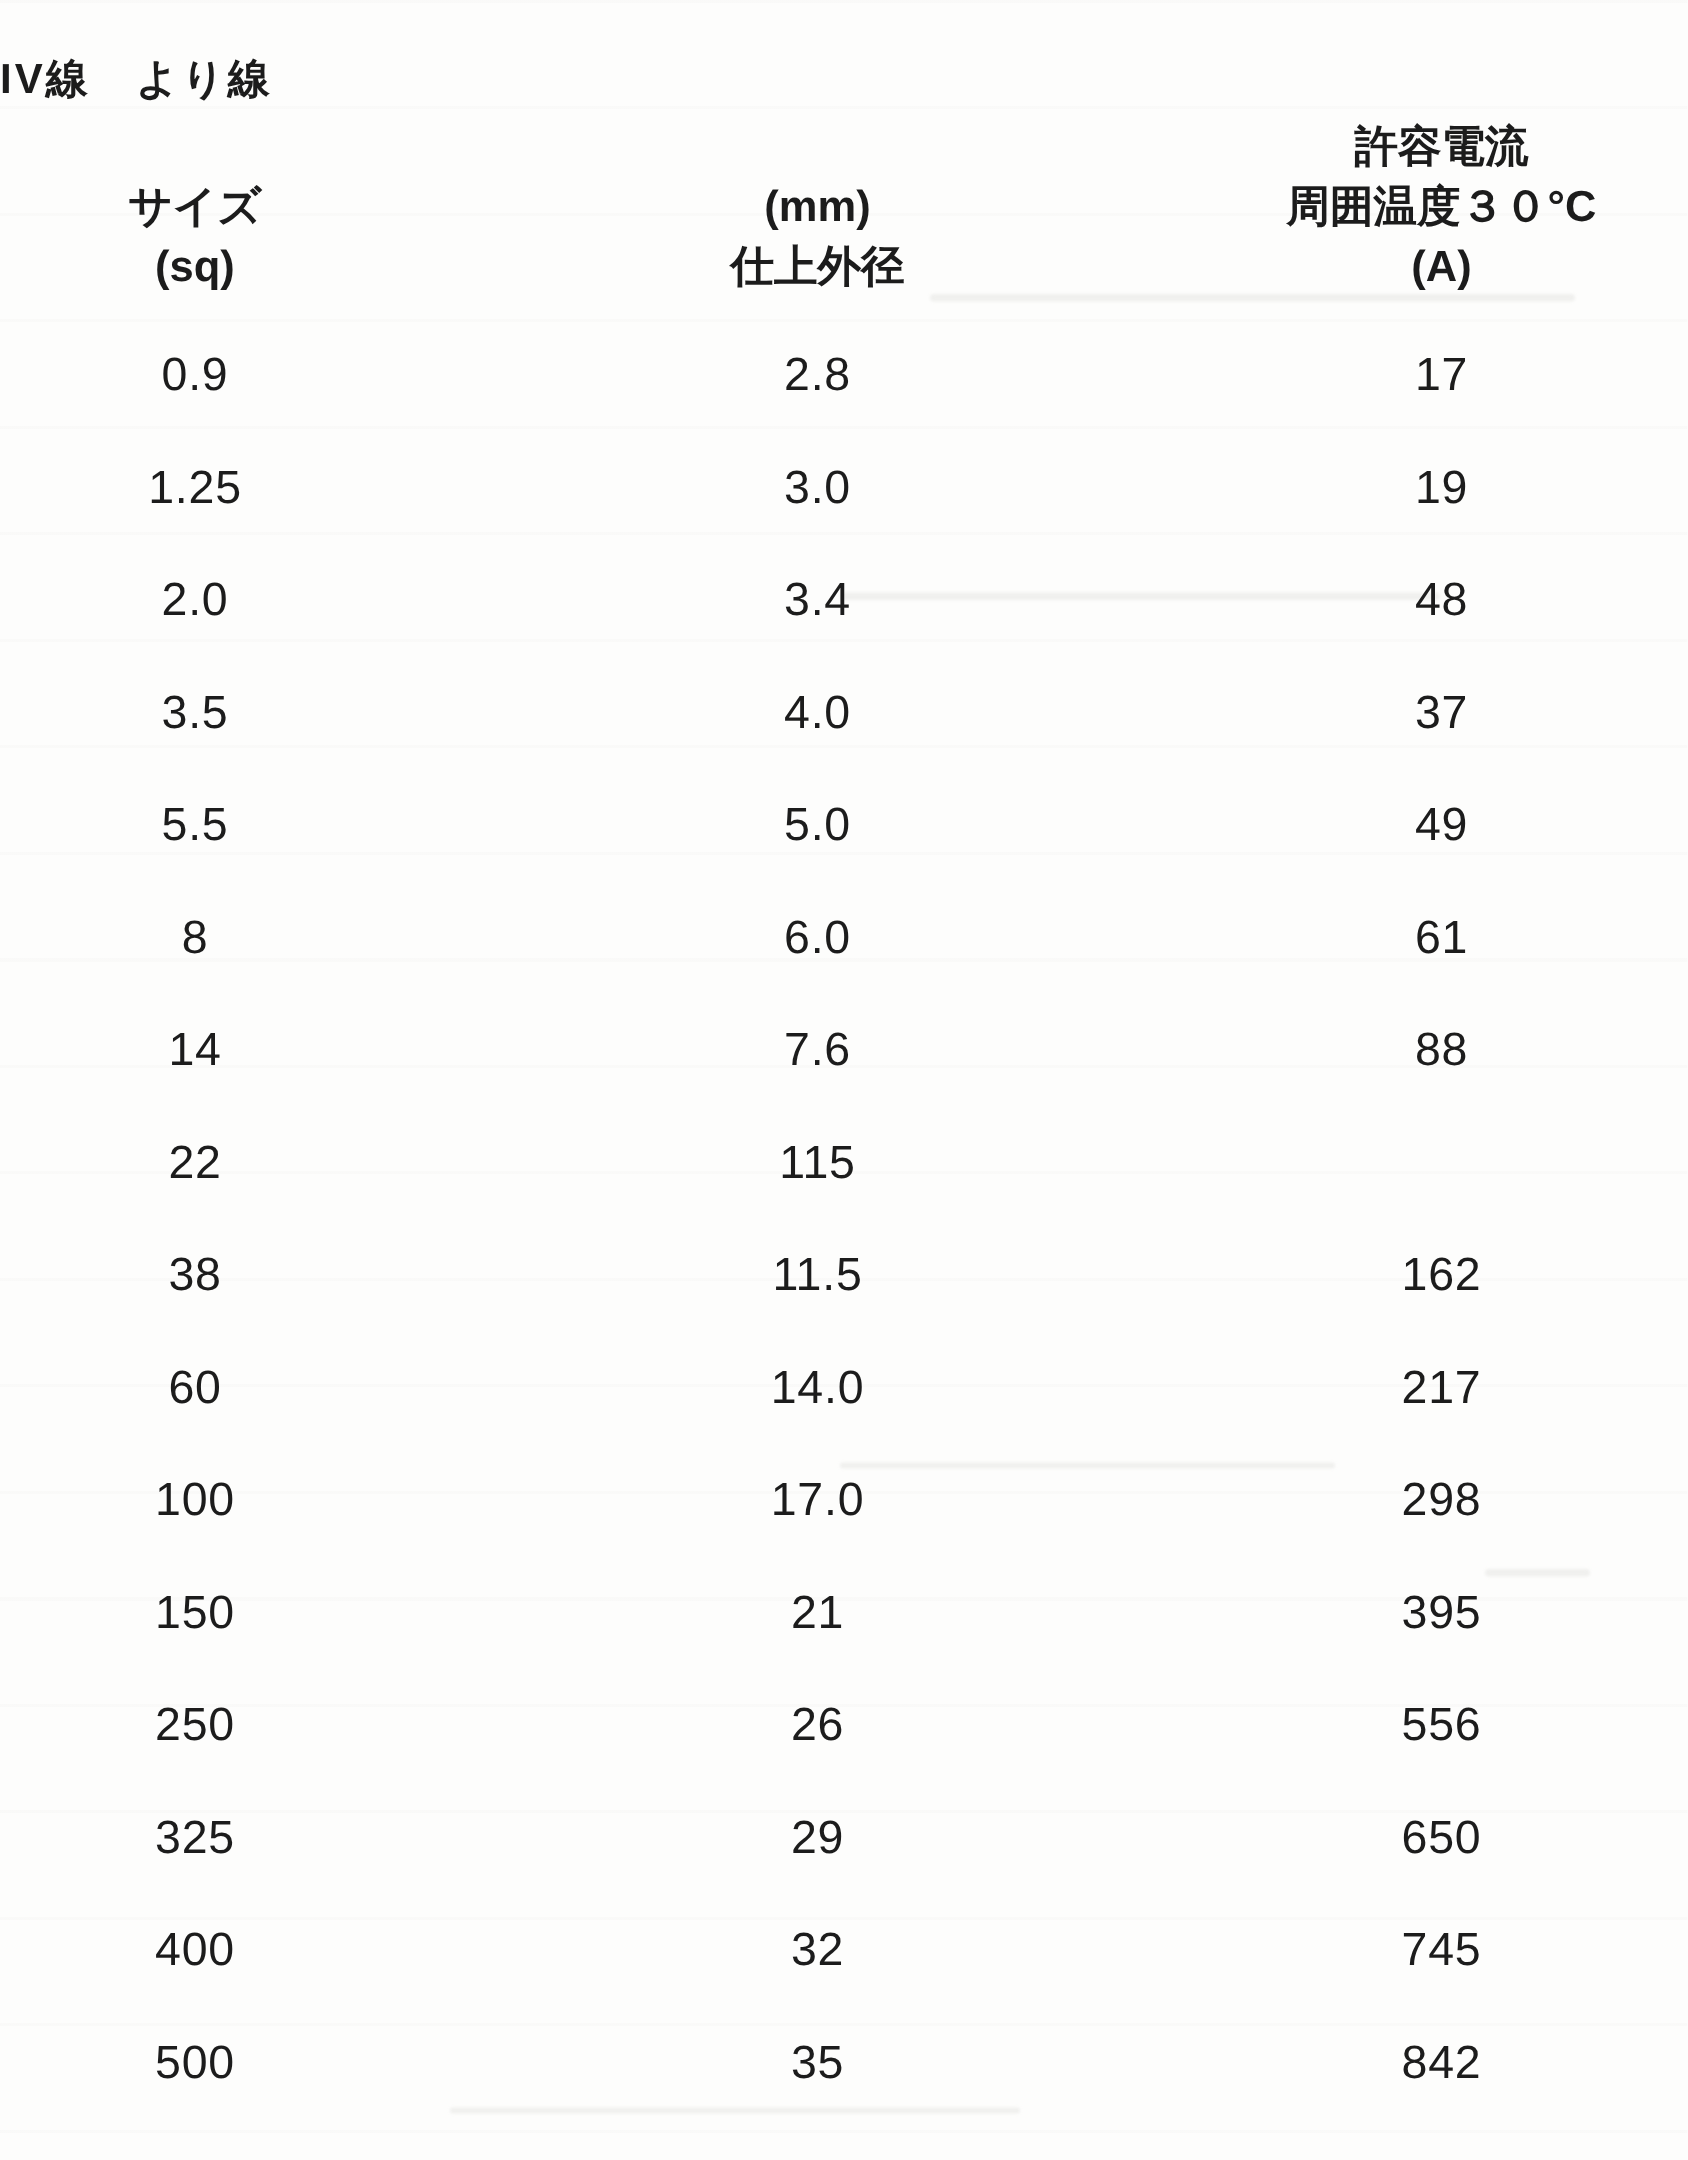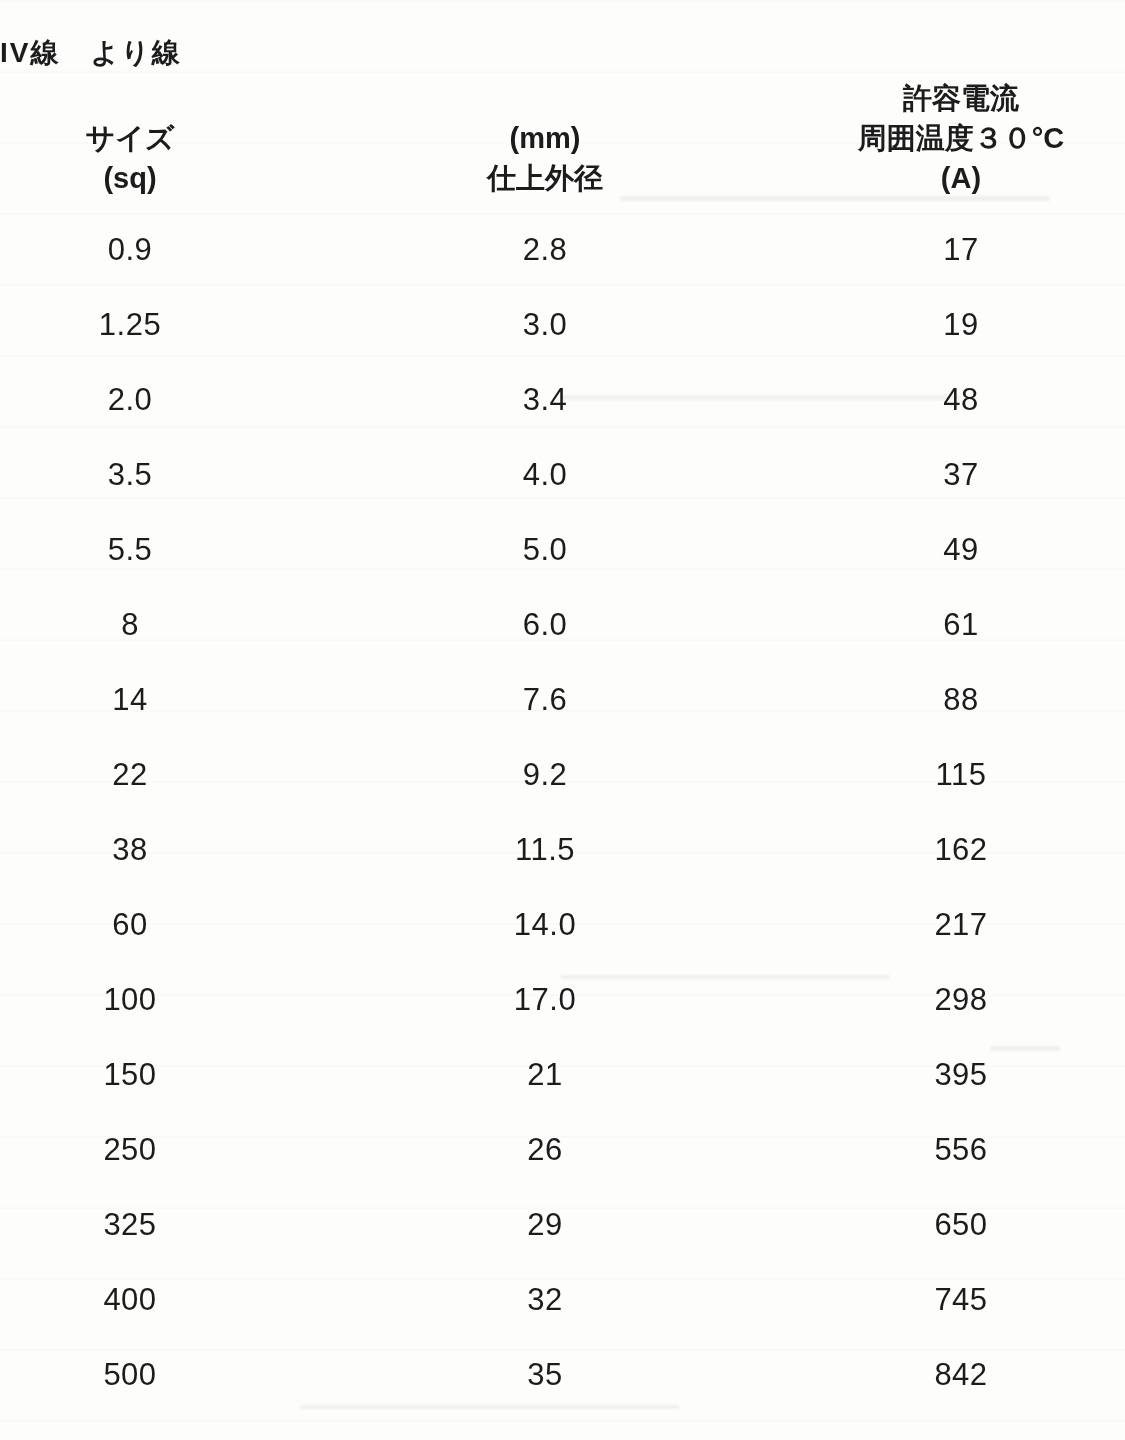--- a/index.html
+++ b/index.html
@@ -147,21 +147,20 @@
     </div>
 
     <div class="row grid-cols">
       <div class="cell">14</div>
       <div class="cell">7.6</div>
       <div class="cell">88</div>
     </div>
 
     <div class="row grid-cols">
       <div class="cell">22</div>
-      <div class="cell">9.2</div>
       <div class="cell">115</div>
     </div>
 
     <div class="row grid-cols">
       <div class="cell">38</div>
       <div class="cell">11.5</div>
       <div class="cell">162</div>
     </div>
 
     <div class="row grid-cols">

